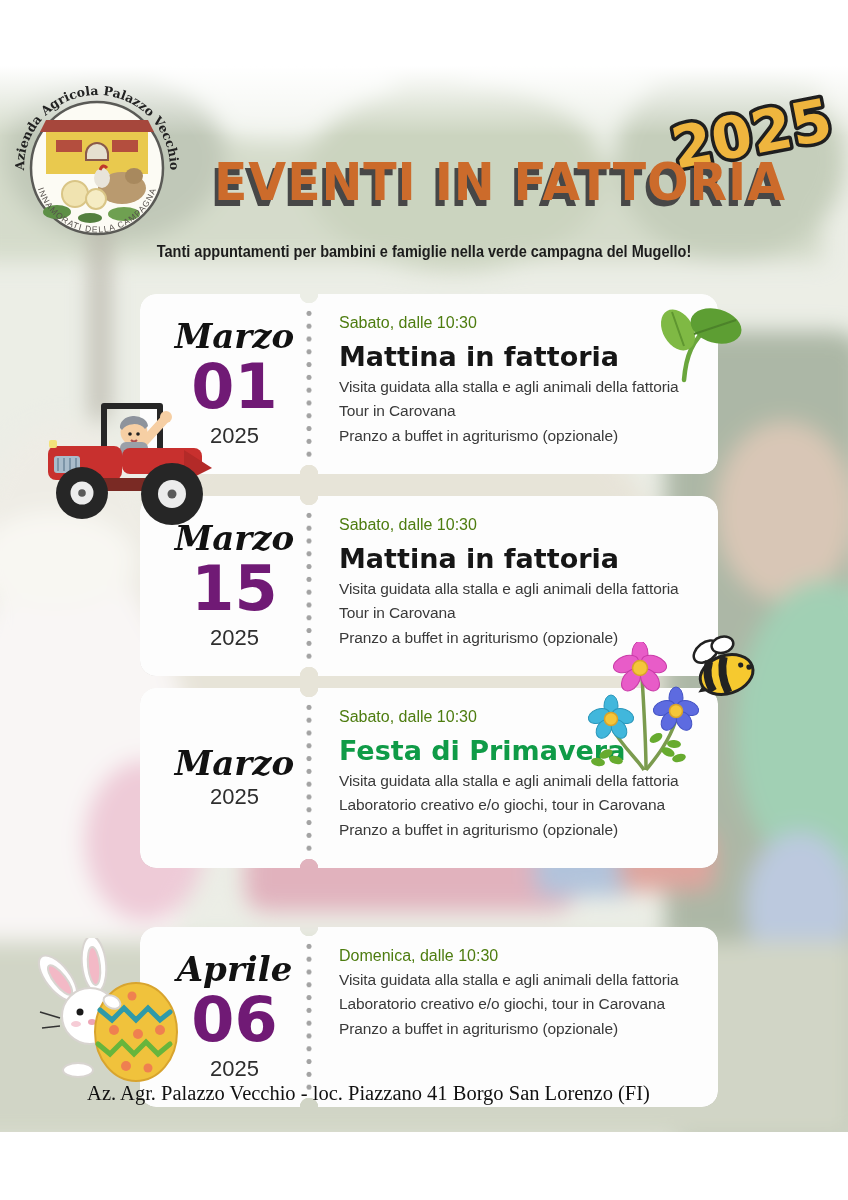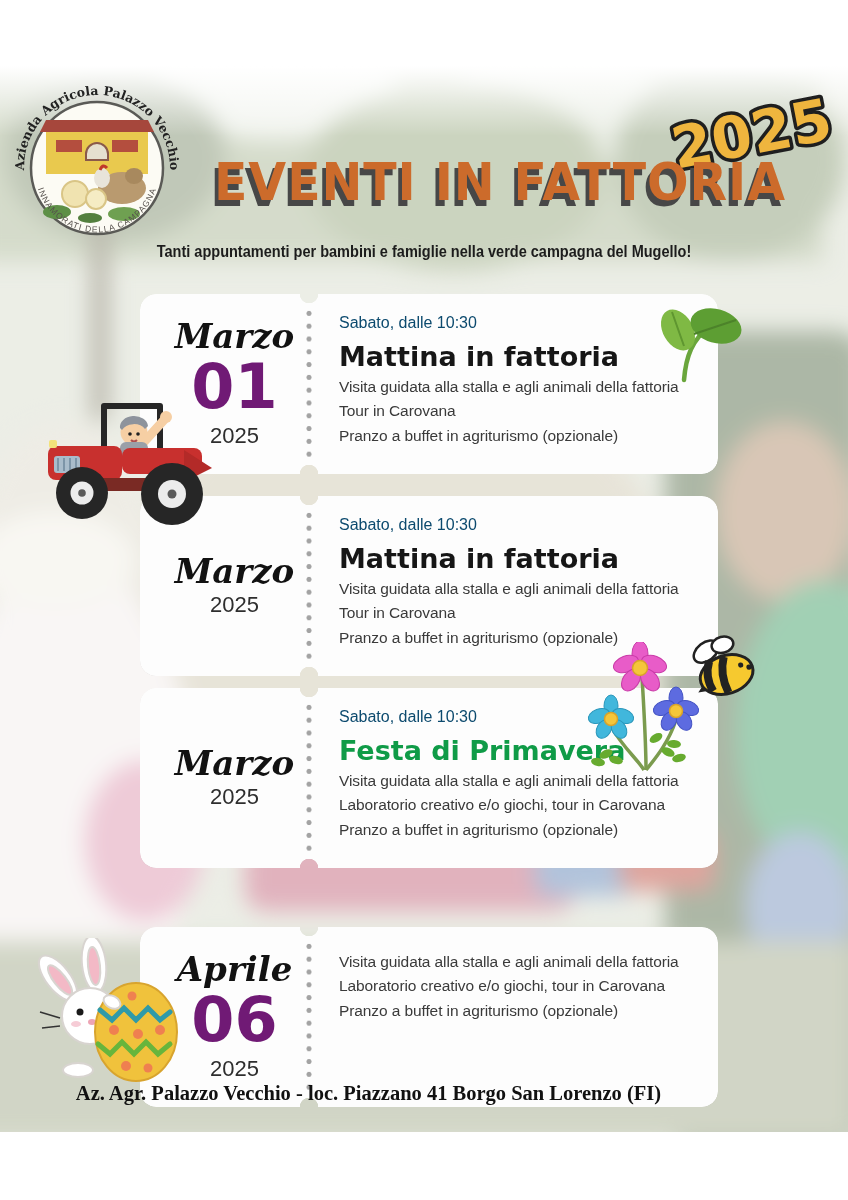--- a/index.html
+++ b/index.html
@@ -35,35 +35,35 @@
             mask-composite:intersect; }
   .t1 { top:294px; } .t2 { top:496px; } .t3 { top:688px; } .t4 { top:927px; }
   .dateblock { width:169px; display:flex; flex-direction:column; align-items:center; justify-content:center; gap:2px;padding-left:20px; }
   .month { font-family:"DejaVu Serif", serif; font-style:italic; font-weight:bold; font-size:34px; color:#121212; line-height:1; }
   .day { font-family:"DejaVu Sans", sans-serif; font-weight:700; font-size:62px; color:#701a75; line-height:1.02; }
   .year { font-size:22px; color:#2e2e2e; margin-top:2px; }
   .perforation { position:absolute; left:165px; top:13px; width:8px; height:154px;
                  background-image:radial-gradient(circle, #a3a3a3 2.2px, transparent 2.9px);
                  background-size:8px 12.8px; background-repeat:repeat-y; background-position:center top; }
   .content { flex:1; padding:20px 14px 0 30px; }
-  .schedule { font-size:16px; color:#0c4a6e; }
+  .schedule { font-size:16px; color:#4d7c0f; }
   .event-title { font-family:"DejaVu Sans", sans-serif; font-weight:800; font-size:27px; color:#161616; margin-top:9px; }
   .lines { margin-top:3px; font-size:15.5px; color:#3a3a3a; line-height:1.58; letter-spacing:-0.1px; }
 
   
   .deco { position:absolute; z-index:4; }
   .deco-tractor { left:34px; top:390px; }
   .deco-seedling { left:648px; top:296px; }
   .deco-flowers { left:584px; top:642px; }
   .deco-bee { left:680px; top:634px; transform:rotate(-6deg); }
   .deco-bunny { left:20px; top:938px; }
 
   
   .footer { position:absolute; left:0; top:1082px; width:737px; text-align:center; z-index:3;
-            font-family:"Liberation Serif", serif; font-weight:bold; font-size:20.5px; color:#111; }
+            font-family:"Liberation Serif", serif; font-weight:normal; font-size:20.5px; color:#111; }
 </style>
 </head>
 <body>
 
 <div class="page">
 
   <div class="photo">
     <div class="blobs">
       <div class="blob" style="left:0;top:-10px;width:848px;height:230px;border-radius:0;background:#b9c4a8;"></div>
       <div class="blob" style="left:180px;top:-20px;width:240px;height:120px;background:#e9ede4;"></div>
@@ -141,20 +141,21 @@
         <div>Visita guidata alla stalla e agli animali della fattoria</div>
         <div>Tour in Carovana</div>
         <div>Pranzo a buffet in agriturismo (opzionale)</div>
       </div>
     </div>
   </div>
 
   <div class="ticket t2">
     <div class="dateblock">
       <div class="month">Marzo</div>
+      <div class="day">15</div>
       <div class="year">2025</div>
     </div>
     <div class="perforation"></div>
     <div class="content">
       <div class="schedule">Sabato, dalle 10:30</div>
       <div class="event-title" style="color: rgb(22, 22, 22);">Mattina in fattoria</div>
       <div class="lines">
         <div>Visita guidata alla stalla e agli animali della fattoria</div>
         <div>Tour in Carovana</div>
         <div>Pranzo a buffet in agriturismo (opzionale)</div>
@@ -180,20 +181,21 @@
   </div>
 
   <div class="ticket t4">
     <div class="dateblock">
       <div class="month">Aprile</div>
       <div class="day">06</div>
       <div class="year">2025</div>
     </div>
     <div class="perforation"></div>
     <div class="content">
+      <div class="schedule">Domenica, dalle 10:30</div>
       <div class="lines">
         <div>Visita guidata alla stalla e agli animali della fattoria</div>
         <div>Laboratorio creativo e/o giochi, tour in Carovana</div>
         <div>Pranzo a buffet in agriturismo (opzionale)</div>
       </div>
     </div>
   </div>
 
   <svg class="deco deco-seedling" width="100" height="88" viewBox="0 0 100 88">
     <path d="M36,84 C38,60 44,44 62,30" stroke="#6aa63c" stroke-width="4.5" fill="none" stroke-linecap="round"></path>

